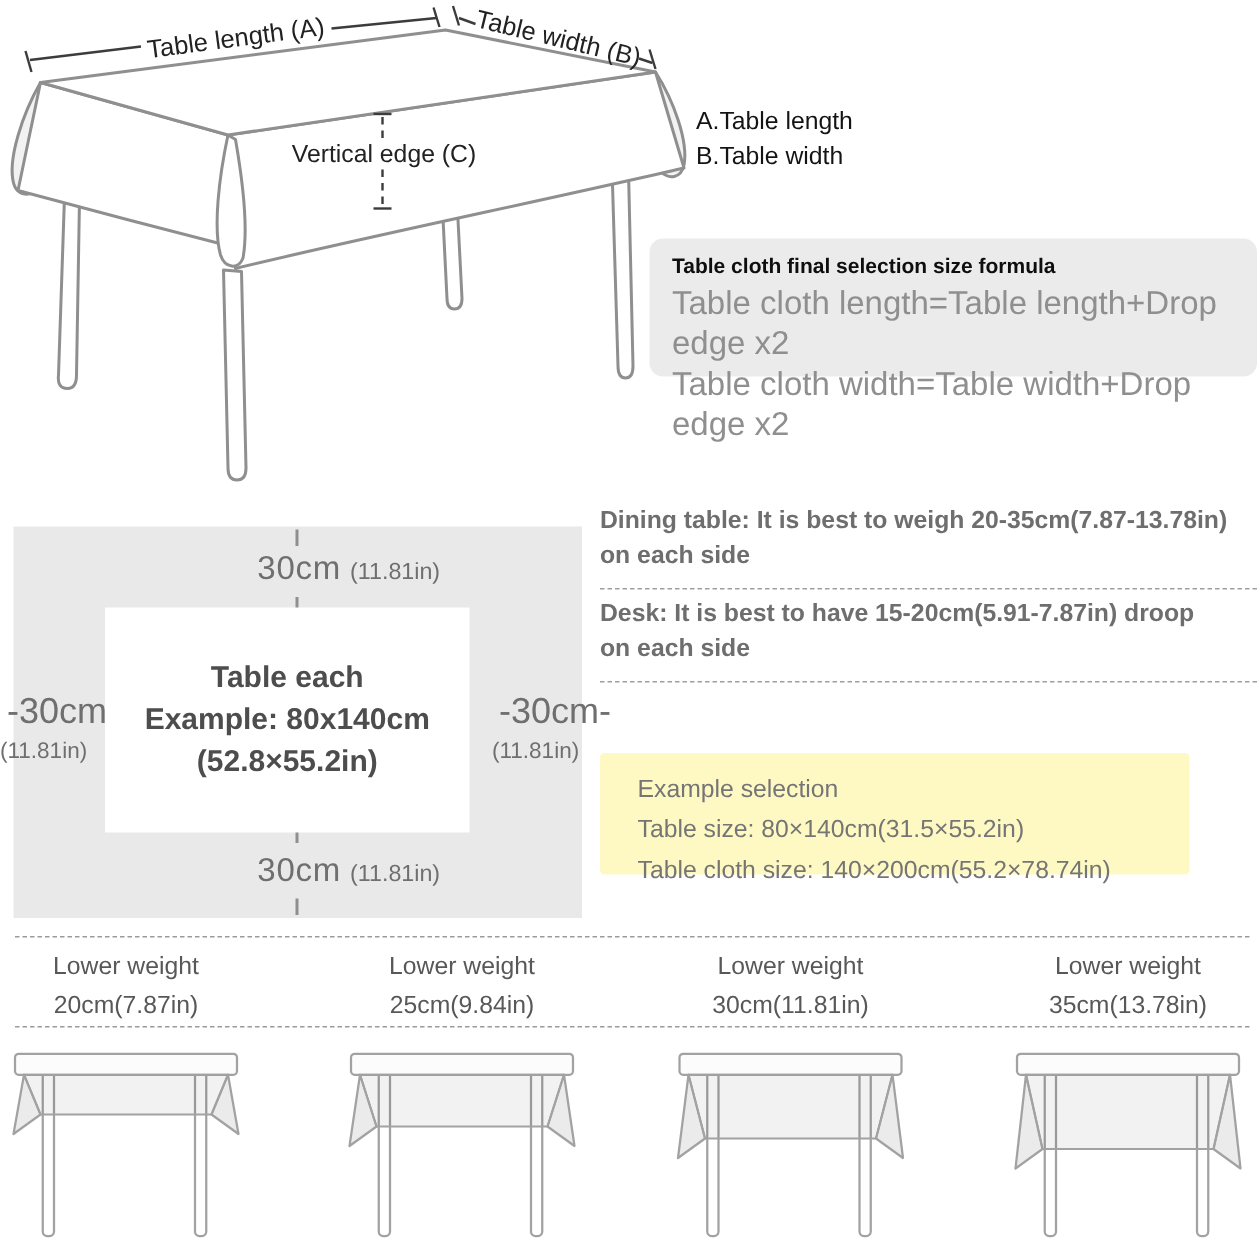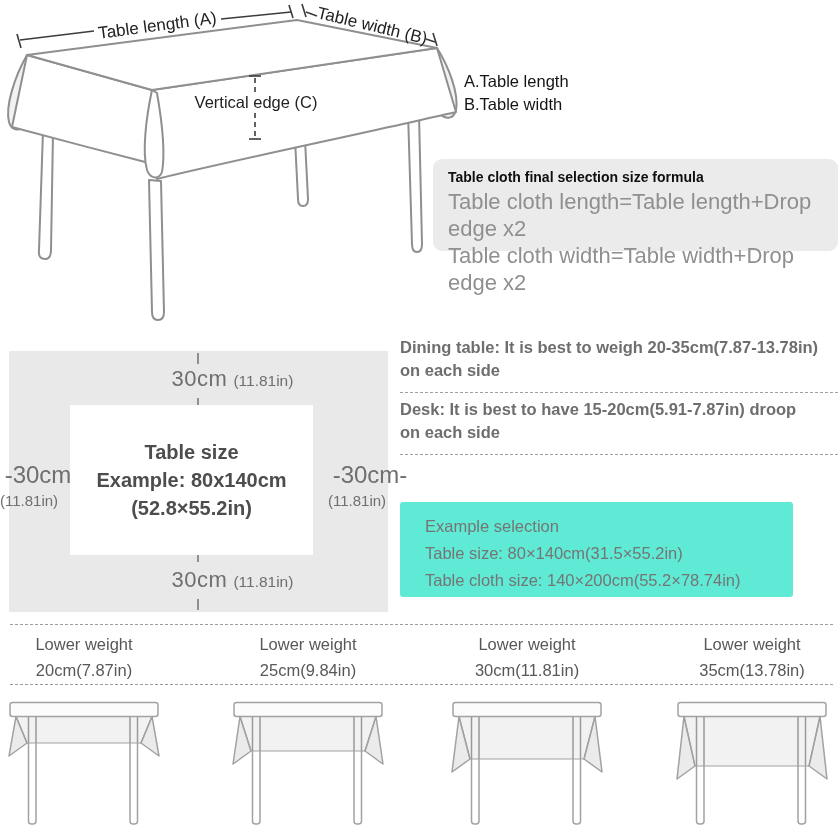--- a/index.html
+++ b/index.html
@@ -27,21 +27,21 @@
   .side-label .cm{font-size:24px;display:block;text-align:center;}
   .side-label .in{font-size:15px;display:block;margin-top:3px;}
   #table-size-box{position:absolute;left:70px;top:54px;width:243px;height:150px;background:#ffffff;
     display:flex;flex-direction:column;justify-content:center;align-items:center;}
   #table-size-box div{font-size:20px;font-weight:bold;color:#4d4d4d;line-height:28px;}
   
   #recs{left:400px;top:331px;width:438px;font-weight:bold;}
   #recs .rec{font-size:16.5px;color:#6e6e6e;line-height:22.5px;white-space:pre-line;padding:5px 0 11px 0;}
   #recs .rec-divider{border-top:1px dashed #9f9f9f;height:0;}
   
-  #example-box{left:400px;top:502px;width:393px;height:95px;background:#5eead4;border-radius:3px;
+  #example-box{left:400px;top:502px;width:393px;height:81px;background:#fef9c3;border-radius:3px;
     box-sizing:border-box;padding:11px 10px 2px 25px;}
   #example-box div{font-size:16.5px;color:#757575;line-height:27px;}
   
   .hdash{left:10px;width:823px;height:0;border-top:1.5px dashed #9b9b9b;}
   .opt-cell{position:absolute;width:220px;text-align:center;color:#585858;}
   .opt-cell .opt-label{font-size:16.5px;line-height:26px;}
   .opt-cell .opt-value{font-size:16.5px;line-height:26px;}
   .tbl-cell{position:absolute;top:698px;width:220px;display:flex;justify-content:center;}
   svg text{font-family:"Liberation Sans","DejaVu Sans",sans-serif;}
 </style>
@@ -121,21 +121,21 @@
     <div class="side-label" style="left:0;top:110px">
       <span class="cm">-30cm-</span>
       <span class="in">(11.81in)</span>
     </div>
     <div class="side-label" style="left:328px;top:110px">
       <span class="cm">-30cm-</span>
       <span class="in">(11.81in)</span>
     </div>
 
     <div id="table-size-box">
-      <div>Table size</div>
+      <div>Table each</div>
       <div>Example: 80x140cm</div>
       <div>(52.8×55.2in)</div>
     </div>
   </div>
 
   <div id="recs" class="abs">
     <div class="rec">Dining table: It is best to weigh 20-35cm(7.87-13.78in)
 on each side</div>
     <div class="rec-divider"></div>
     <div class="rec">Desk: It is best to have 15-20cm(5.91-7.87in) droop

